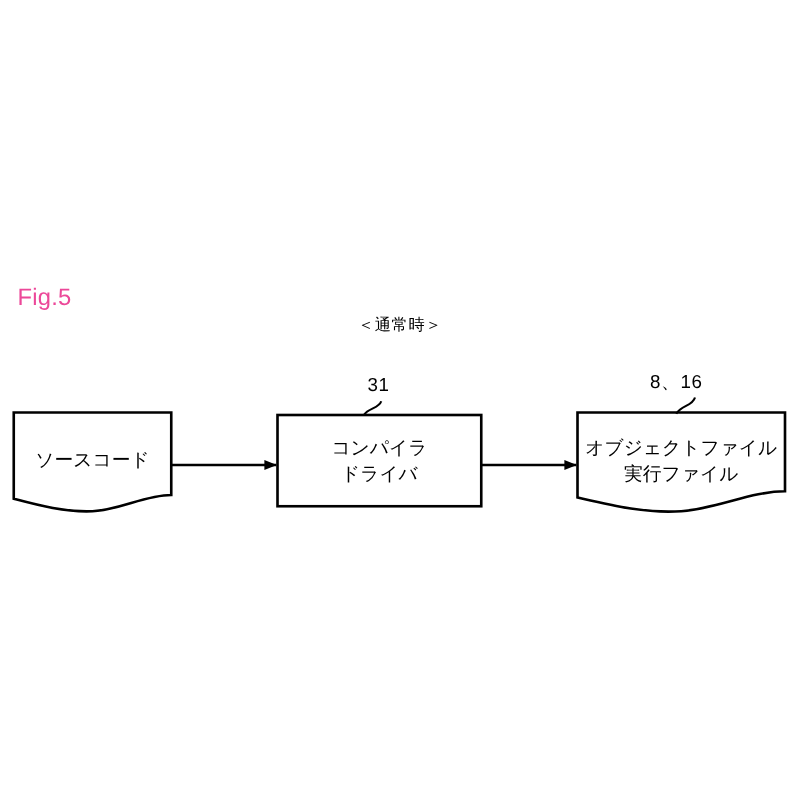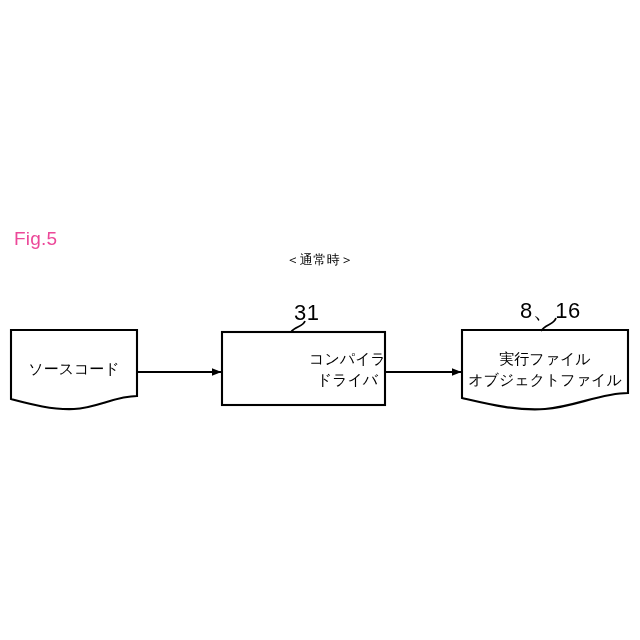--- a/index.html
+++ b/index.html
@@ -36,39 +36,39 @@
     left: 0;
     top: 251px;
     width: 640px;
     text-align: center;
     font-size: 13px;
     letter-spacing: 0.5px;
     color: #000;
   }
   .ref-num {
     position: absolute;
-    font-size: 22px;
+    font-size: 15px;
     letter-spacing: 0.5px;
     color: #000;
     white-space: nowrap;
   }
   #ref-31 { left: 294px; top: 300px; }
   #ref-1516 { left: 520px; top: 296px; }
 
   .node-label {
     position: absolute;
     text-align: center;
     font-size: 15px;
     line-height: 21px;
     color: #000;
     white-space: nowrap;
     pointer-events: none;
   }
   #label-source   { left: 11px;  top: 358px; width: 126px; }
-  #label-compiler { left: 222px; top: 348px; width: 163px; padding-left: 44px; }
+  #label-compiler { left: 222px; top: 348px; width: 163px; }
   #label-output   { left: 462px; top: 348px; width: 166px; }
 </style>
 </head>
 <body>
 
 <svg id="figure-canvas" viewBox="0 0 640 640" xmlns="http://www.w3.org/2000/svg">
 
   <defs>
     <marker id="arrowhead" markerWidth="10" markerHeight="8" refX="9.5" refY="4" orient="auto" markerUnits="userSpaceOnUse">
       <path d="M 0 0 L 10 4 L 0 8 z" fill="#000000"></path>
@@ -121,15 +121,15 @@
 <div class="node-label" id="label-source">
   <div>ソースコード</div>
 </div>
 
 <div class="node-label" id="label-compiler">
   <div>コンパイラ</div>
   <div>ドライバ</div>
 </div>
 
 <div class="node-label" id="label-output">
+  <div>オブジェクトファイル</div>
   <div>実行ファイル</div>
-  <div>オブジェクトファイル</div>
 </div>
 
 </body></html>

